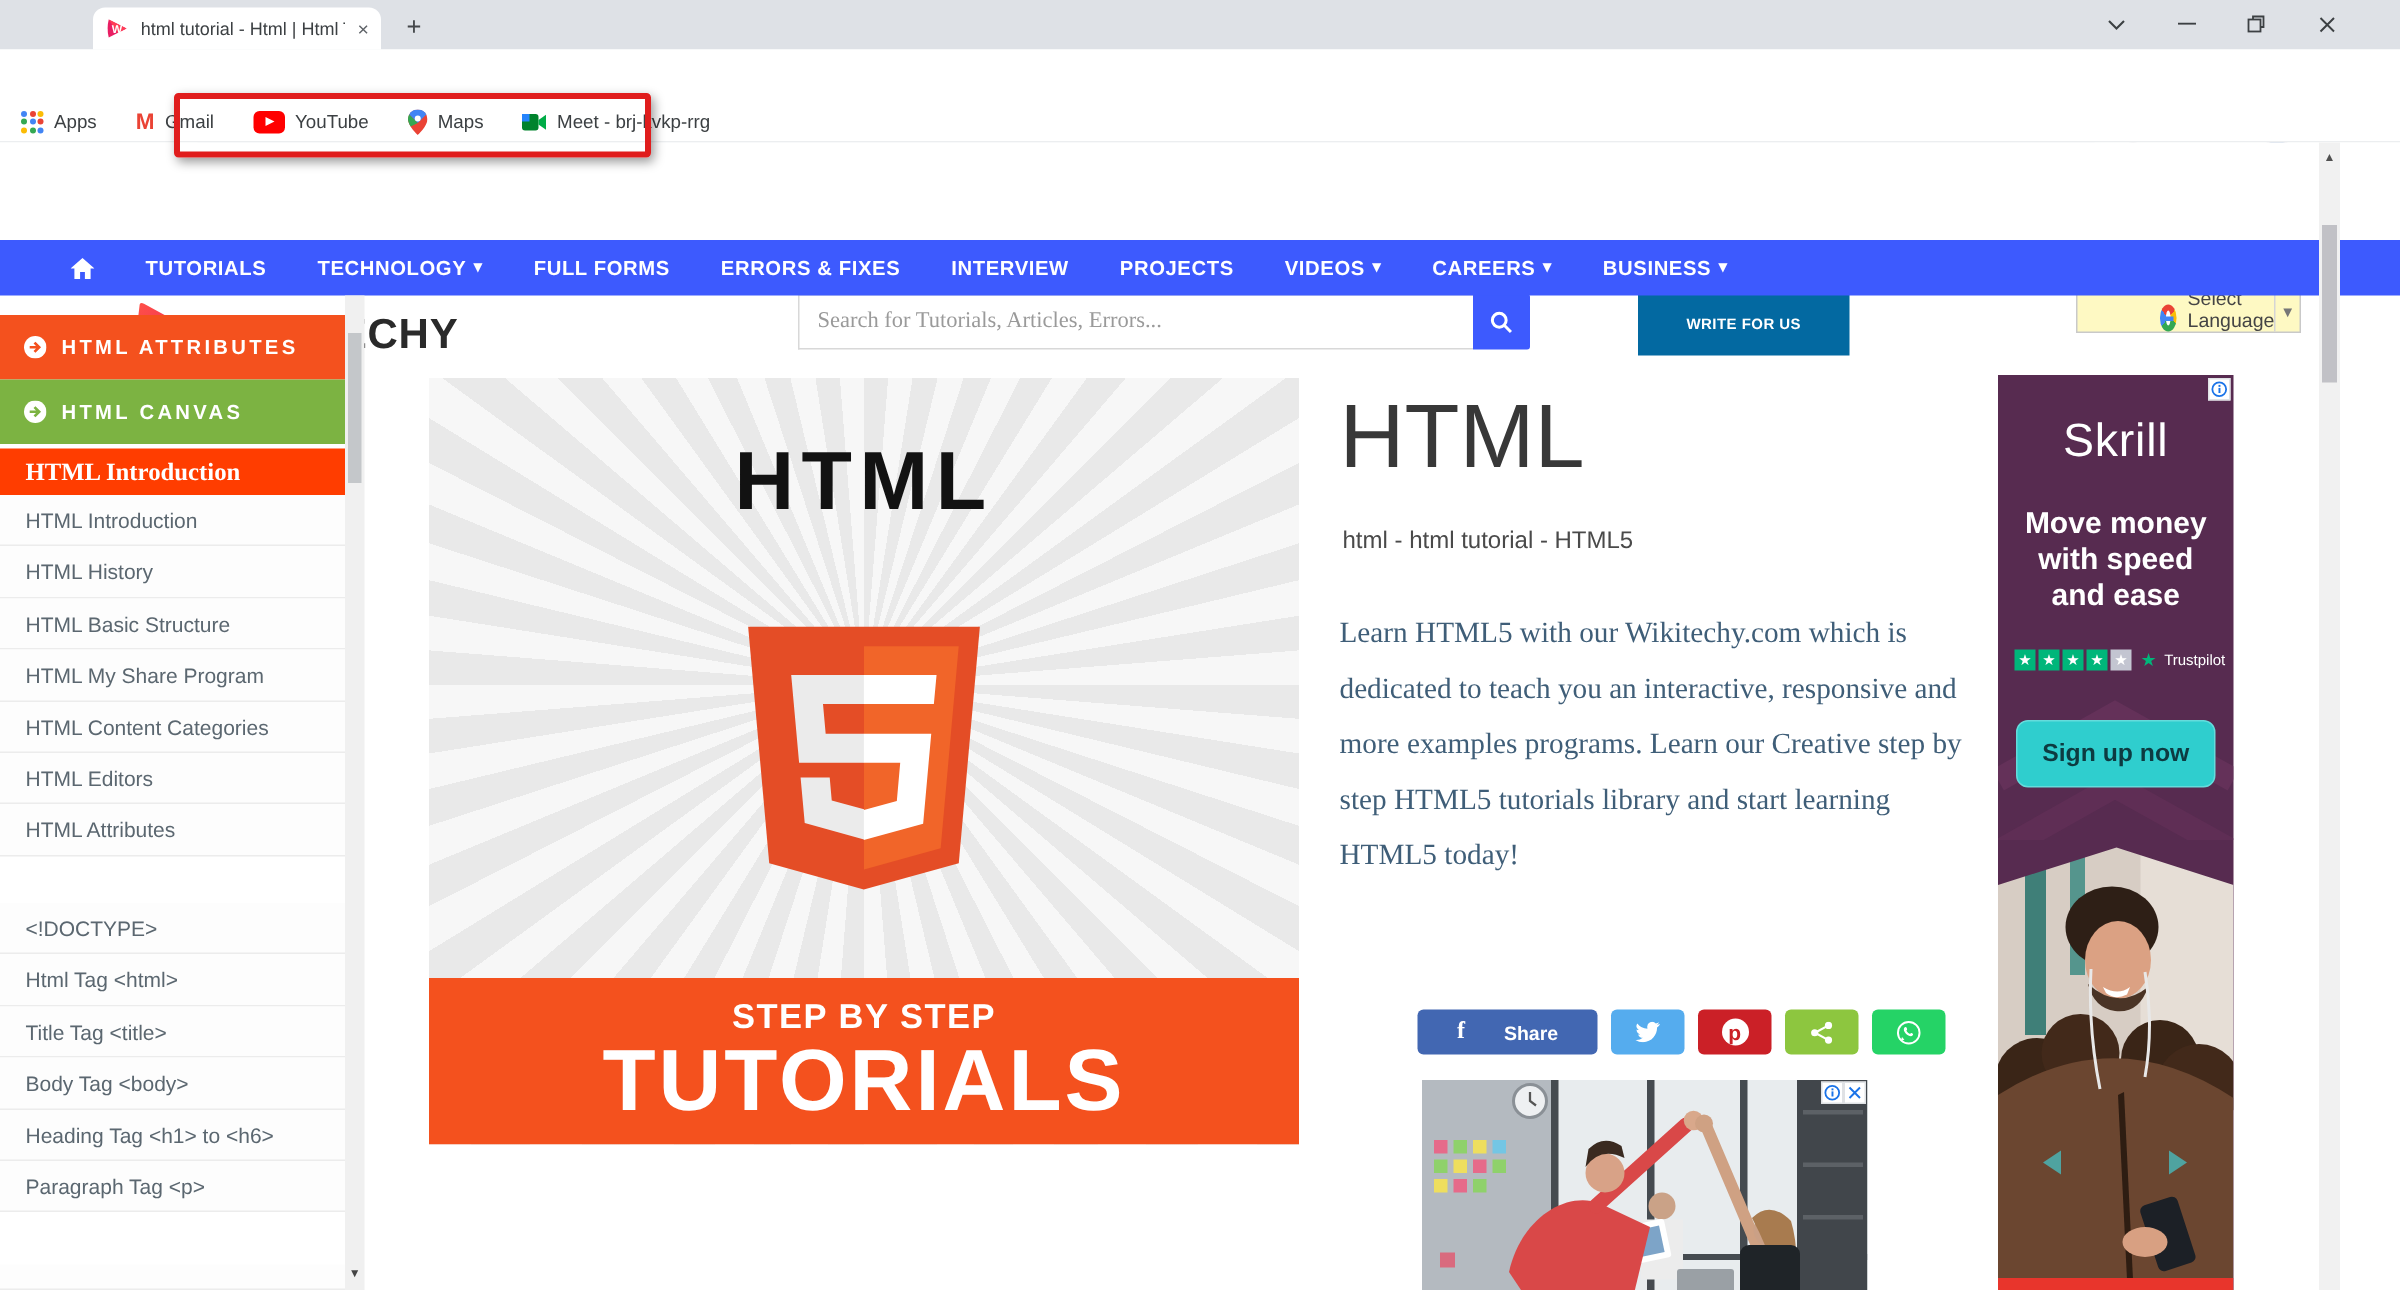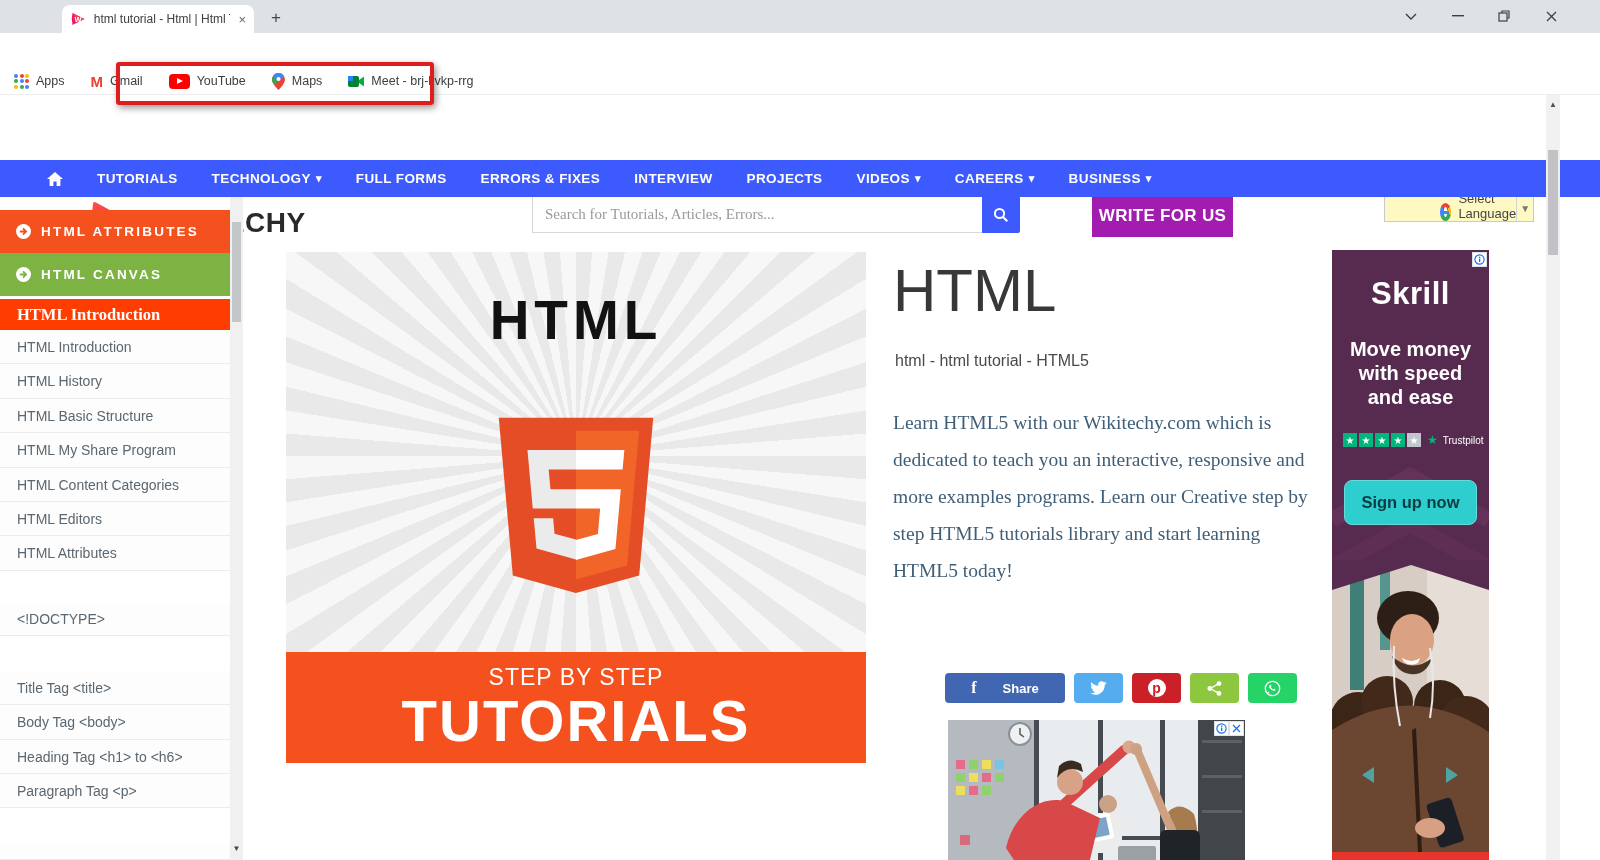--- a/index.html
+++ b/index.html
@@ -47,22 +47,22 @@
   
   .siteheader { left:0; top:95px; width:1600px; height:65px; background:#fff; }
   .logo { left:84px; top:103px; display:flex; align-items:center; gap:10px; }
   .brand { font-size:28px; font-weight:800; color:#2a2a2a; letter-spacing:.5px; }
   .search { left:532px; top:101px; width:488px; height:37px; display:flex; }
   .search input { flex:1; border:1px solid #d8d8d8; border-right:none; padding:0 12px;
     font-size:15px; color:#444; font-family:"Liberation Serif", serif; outline:none; }
   .search input::placeholder { color:#9a9a9a; }
   .searchbtn { width:38px; background:#3d5afe; border:none; display:flex; align-items:center;
     justify-content:center; border-radius:0 2px 2px 0; }
-  .writeus { left:1092px; top:100px; width:141px; height:42px; background:#a21caf; color:#fff;
-    font-size:17px; font-weight:bold; display:flex; align-items:center; justify-content:center;
+  .writeus { left:1092px; top:100px; width:141px; height:42px; background:#0369a1; color:#fff;
+    font-size:10px; font-weight:bold; display:flex; align-items:center; justify-content:center;
     letter-spacing:.3px; }
   .langbox { left:1384px; top:100px; width:150px; height:27px; border:1px solid #c9c9c9;
     background:#fef9c3; display:flex; align-items:flex-end;padding-left:48px; }
   .langbox .txt { font-size:13px; color:#444; margin-left:7px; flex:1; }
   .langbox .car { width:26px; height:100%; border-left:1px solid #d5d5d5; display:flex;
     align-items:center; justify-content:center; font-size:10px; color:#777; }
   .gicon { width:18px; height:18px; margin-left:7px; border-radius:50%;
     background:conic-gradient(from -40deg, #ea4335 0 22%, #fbbc05 22% 45%, #34a853 45% 72%, #4285f4 72% 100%);
     position:relative; }
   .gicon::before { content:""; position:absolute; inset:4px; background:#fff; border-radius:50%; }
@@ -89,21 +89,21 @@
 
   
   .hero { left:286px; top:252px; width:580px; height:511px; overflow:hidden;
     background:#f5f5f5;
     background-image:repeating-conic-gradient(from 0deg at 50% 40%, #e9e9e9 0deg 4.5deg, #f7f7f7 4.5deg 9deg); }
   .hero-word { position:absolute; left:0; top:36px; width:100%; text-align:center;
     font-size:55px; font-weight:900; color:#121212; letter-spacing:5px; }
   .hero-shield { position:absolute; left:50%; top:98px; transform:translateX(-50%); }
   .hero-banner { position:absolute; left:0; top:400px; width:580px; height:111px; background:#f4511e;
     color:#fff; text-align:center; }
-  .hb1 { font-size:23px; font-weight:400; letter-spacing:1px; margin-top:12px; }
+  .hb1 { font-size:23px; font-weight:700; letter-spacing:1px; margin-top:12px; }
   .hb2 { font-size:58px; font-weight:800; letter-spacing:2px; line-height:60px; }
 
   
   .h1 { left:893px; top:256px; font-size:60px; font-weight:400; color:#383838; }
   .subtitle { left:895px; top:352px; font-size:16px; color:#4a4a4a; }
   .para { left:893px; top:404px; width:420px; font-family:"Liberation Serif", serif;
     font-size:19.5px; line-height:37px; color:#3f5e78; }
   .share-row { left:945px; top:673px; display:flex; gap:9px; }
   .shbtn { height:30px; border-radius:4px; display:flex; align-items:center; justify-content:center;
     color:#fff; }
@@ -116,21 +116,21 @@
   .st { width:49px; background:#8dc63f; }
   .wa { width:49px; background:#25d366; }
 
   
   .b-ad { left:948px; top:720px; width:297px; height:140px; overflow:hidden; background:#ccd1d4; }
   .adchips { position:absolute; right:1px; top:1px; display:flex; z-index:5; }
   .adchip { width:15px; height:15px; background:#fff; border:1px solid #dfe2e5; display:flex;
     align-items:center; justify-content:center; }
   .skrill { left:1332px; top:250px; width:157px; height:610px; background:#572b50; overflow:hidden; }
   .sk-brand { position:absolute; left:0; top:26px; width:100%; text-align:center; color:#fff;
-    font-size:31px; font-weight:700; letter-spacing:.5px; }
+    font-size:31px; font-weight:400; letter-spacing:.5px; }
   .sk-line { position:absolute; width:100%; text-align:center; color:#fff; font-size:20px;
     font-weight:800; }
   .sk-stars { position:absolute; left:11px; top:183px; display:flex; align-items:center; gap:2px; }
   .sk-star { width:14px; height:14px; display:flex; align-items:center; justify-content:center;
     color:#fff; font-size:10px; }
   .sk-tp { color:#fff; font-size:10px; margin-left:3px; }
   .sk-cta { position:absolute; left:12px; top:230px; width:133px; height:45px; background:#2fcece;
     border:1px solid #64dcdc; border-radius:8px; color:#0d3b41; font-size:16.5px; font-weight:bold;
     display:flex; align-items:center; justify-content:center; }
   .sk-photo { position:absolute; left:0; top:310px; width:157px; height:293px; }
@@ -349,20 +349,21 @@
   <div class="abs sb-hdr" style="top:299px">HTML Introduction</div>
   <div class="abs sb-item" style="top:330px">HTML Introduction</div>
   <div class="abs sb-item" style="top:364.4px">HTML History</div>
   <div class="abs sb-item" style="top:398.8px">HTML Basic Structure</div>
   <div class="abs sb-item" style="top:433.2px">HTML My Share Program</div>
   <div class="abs sb-item" style="top:467.6px">HTML Content Categories</div>
   <div class="abs sb-item" style="top:502px">HTML Editors</div>
   <div class="abs sb-item" style="top:536.4px">HTML Attributes</div>
 
   <div class="abs sb-item" style="top:602px">&lt;!DOCTYPE&gt;</div>
+  <div class="abs sb-item" style="top:636.4px">Html Tag &lt;html&gt;</div>
   <div class="abs sb-item" style="top:670.8px">Title Tag &lt;title&gt;</div>
   <div class="abs sb-item" style="top:705.2px">Body Tag &lt;body&gt;</div>
   <div class="abs sb-item" style="top:739.6px">Heading Tag &lt;h1&gt; to &lt;h6&gt;</div>
   <div class="abs sb-item" style="top:774px">Paragraph Tag &lt;p&gt;</div>
   <div class="abs sb-item" style="top:842.8px;height:17px"></div>
 
   <div class="abs sb-scroll"></div>
   <div class="abs sb-thumb"></div>
   <div class="abs sb-down">▼</div>
 

